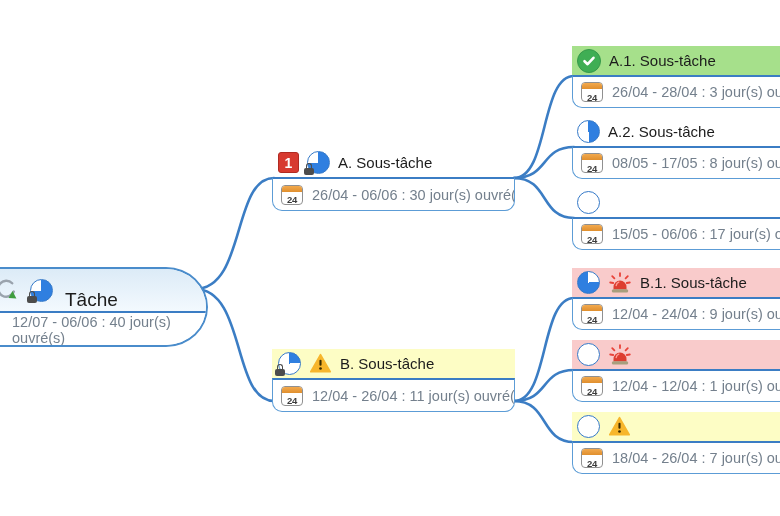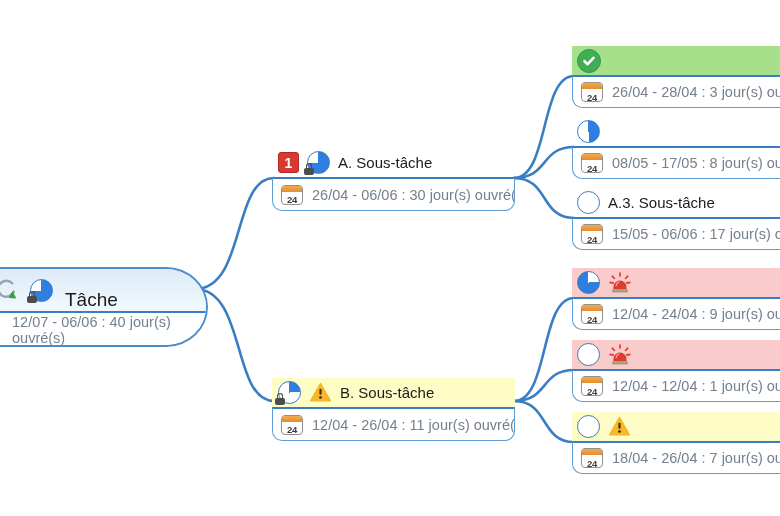--- a/index.html
+++ b/index.html
@@ -23,21 +23,21 @@
   }
   .root-title .label{font-size:19px; color:#1c1c1c;margin-top:20px;}
   .root-dates{
     height:34px; display:flex; align-items:center; padding-left:58px;
     font-size:14.5px; color:#74808d; background:#fff;
   }
 
   
   .branch{width:243px;}
   .branch-a{left:272px; top:148px;}
-  .branch-b{left:272px; top:378px;}
+  .branch-b{left:272px; top:349px;}
   .strip{
     height:29px; display:flex; align-items:center; padding-left:6px; gap:8px;
     box-sizing:border-box;
   }
   .strip .label{font-size:15px; color:#1c1c1c; white-space:nowrap;}
   .strip.bg-yellow{background:#fdfdc5;}
   .strip.bg-green{background:#a6e08b;}
   .strip.bg-pink{background:#f9cbcb;}
   .datebox{
     height:34px; background:#fff; box-sizing:border-box;
@@ -174,47 +174,48 @@
     </div>
   </div>
 
   <div class="node leaf" style="top:46px;">
     <div class="strip bg-green">
       <div class="check-icon">
         <svg width="16" height="16" viewBox="0 0 16 16">
           <path d="M3.5 8.2 L6.6 11.2 L12.5 4.8" fill="none" stroke="#fff" stroke-width="2.6" stroke-linecap="round" stroke-linejoin="round"></path>
         </svg>
       </div>
+      <span class="label">A.1. Sous-tâche</span>
     </div>
     <div class="datebox">
       <div class="calendar">
         <div class="head"></div>
         <div class="num">24</div>
       </div>
       <span>26/04 - 28/04 : 3 jour(s) ouvré(s)</span>
     </div>
   </div>
 
   <div class="node leaf" style="top:117px;">
     <div class="strip">
       <div class="pie pie-50"></div>
+      <span class="label">A.2. Sous-tâche</span>
     </div>
     <div class="datebox">
       <div class="calendar">
         <div class="head"></div>
         <div class="num">24</div>
       </div>
       <span>08/05 - 17/05 : 8 jour(s) ouvré(s)</span>
     </div>
   </div>
 
   <div class="node leaf" style="top:188px;">
     <div class="strip">
       <div class="pie pie-0"></div>
-      <span class="label">A.3. Sous-tâche</span>
     </div>
     <div class="datebox">
       <div class="calendar">
         <div class="head"></div>
         <div class="num">24</div>
       </div>
       <span>15/05 - 06/06 : 17 jour(s) ouvré(s)</span>
     </div>
   </div>
 
@@ -226,20 +227,21 @@
           <line x1="12" y1="2.2" x2="12" y2="5"></line>
           <line x1="4.2" y1="5.2" x2="6.4" y2="7.4"></line>
           <line x1="19.8" y1="5.2" x2="17.6" y2="7.4"></line>
           <line x1="2.2" y1="11.5" x2="5.2" y2="12"></line>
           <line x1="21.8" y1="11.5" x2="18.8" y2="12"></line>
         </g>
         <path d="M5.5 18.5 v-2.5 a6.5 6.5 0 0 1 13 0 v2.5 Z" fill="#dd3d30"></path>
         <path d="M8.2 14.5 a4.2 4.2 0 0 1 2.6-3.4" fill="none" stroke="#ff9d94" stroke-width="1.4" stroke-linecap="round"></path>
         <rect x="3.8" y="18.2" width="16.4" height="3.4" rx="1.6" fill="#a89e7d"></rect>
       </svg>
+      <span class="label">B.1. Sous-tâche</span>
     </div>
     <div class="datebox">
       <div class="calendar">
         <div class="head"></div>
         <div class="num">24</div>
       </div>
       <span>12/04 - 24/04 : 9 jour(s) ouvré(s)</span>
     </div>
   </div>
 

